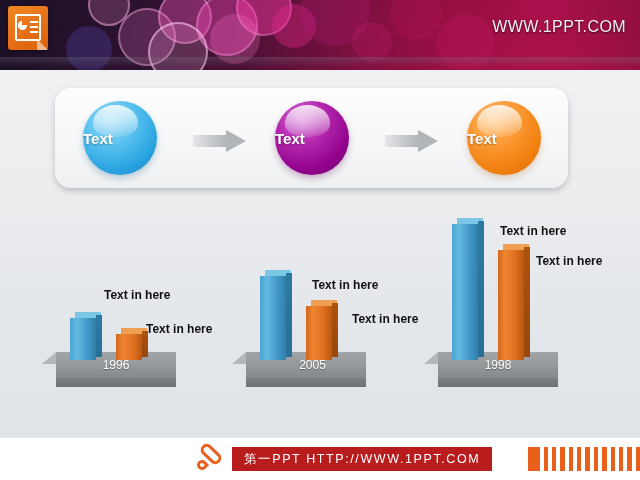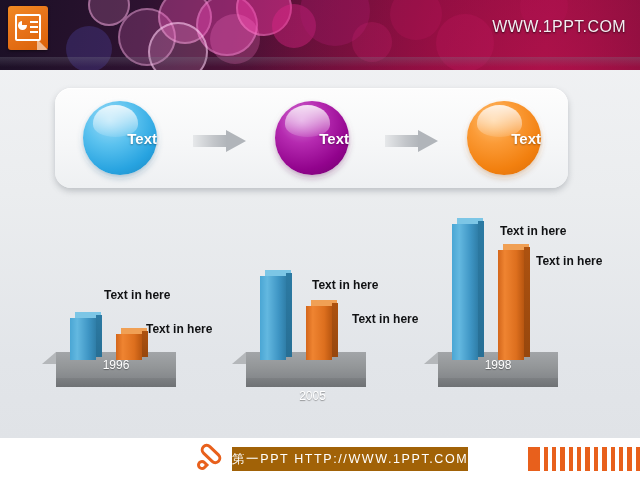--- a/index.html
+++ b/index.html
@@ -160,21 +160,21 @@
     width: 62%; height: 42%;
     border-radius: 50% 50% 50% 50% / 60% 60% 40% 40%;
     background: linear-gradient(180deg, rgba(255,255,255,.85) 0%, rgba(255,255,255,.12) 100%);
     pointer-events: none;
   }
   .sphere .lbl {
     position: absolute;
     left: 0; right: 0;
     top: 50%;
     transform: translateY(-50%);
-    text-align: right;
+    text-align: left;
     color: #ffffff;
     font-size: 15px;
     font-weight: bold;
     text-shadow: 0 1px 2px rgba(0,0,0,.35);
   }
   .sphere.blue {
     left: 28px;
     background: radial-gradient(circle at 36% 26%, #9fdcf7 0%, #5bc2ef 34%, #27a3e0 70%, #1c84bd 100%);
     box-shadow: 0 3px 6px rgba(30,90,130,.35), 0 0 0 4px rgba(255,255,255,.55);
   }
@@ -299,26 +299,26 @@
     width: 10px; height: 10px;
     border: 3px solid #e8601c;
     border-radius: 50% 0 50% 50%;
     box-sizing: border-box;
     transform: rotate(44deg);
   }
   .footer-bar {
     position: absolute;
     left: 232px; top: 9px;
     height: 24px;
-    background: #a16207;
+    background: #b91c1c;
     color: #ffffff;
     font-size: 12.5px;
     letter-spacing: 1.6px;
     line-height: 24px;
-    padding: 0 0;
+    padding: 0 12px;
     white-space: nowrap;
   }
   .stripes {
     position: absolute;
     left: 528px; top: 9px;
     height: 24px;
     right: 0;
     display: flex;
     gap: 4px;
   }
@@ -415,21 +415,21 @@
     <div class="bar-label" style="left:62px; top:12px;">Text in here</div>
     <div class="bar-label" style="left:104px; top:46px;">Text in here</div>
   </div>
 
   <div class="group" style="left:232px; top:248px; width:200px; height:150px;">
 
     <div class="platform">
       <div class="plat-top" style="border-width:0 0 12px 14px; border-color:transparent transparent #b4b7ba transparent; left:0; top:104px;"></div>
       <div class="plat-face" style="left:14px; top:104px; width:120px; height:26px;"></div>
       <div class="plat-side" style="left:14px; top:130px; width:120px; height:9px;"></div>
-      <div class="year" style="left:14px; top:110px; width:133px;margin-top:31px;">2005</div>
+      <div class="year" style="left:14px; top:110px; width:133px;">2005</div>
     </div>
 
     <div class="bar blue" style="left:28px; top:22px; width:36px; height:90px;">
       <div class="top" style="left:5px; top:0; width:26px; height:7px;"></div>
       <div class="front" style="left:0; top:6px; width:26px; height:84px;"></div>
       <div class="side" style="left:26px; top:3px; width:6px; height:84px;"></div>
     </div>
 
     <div class="bar orange" style="left:74px; top:52px; width:36px; height:62px;">
       <div class="top" style="left:5px; top:0; width:26px; height:7px;"></div>

